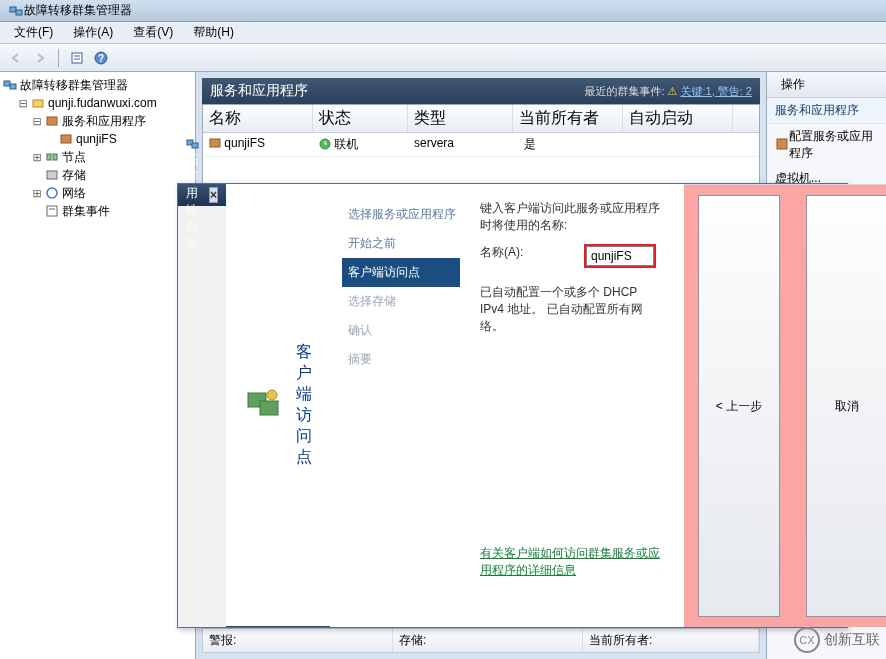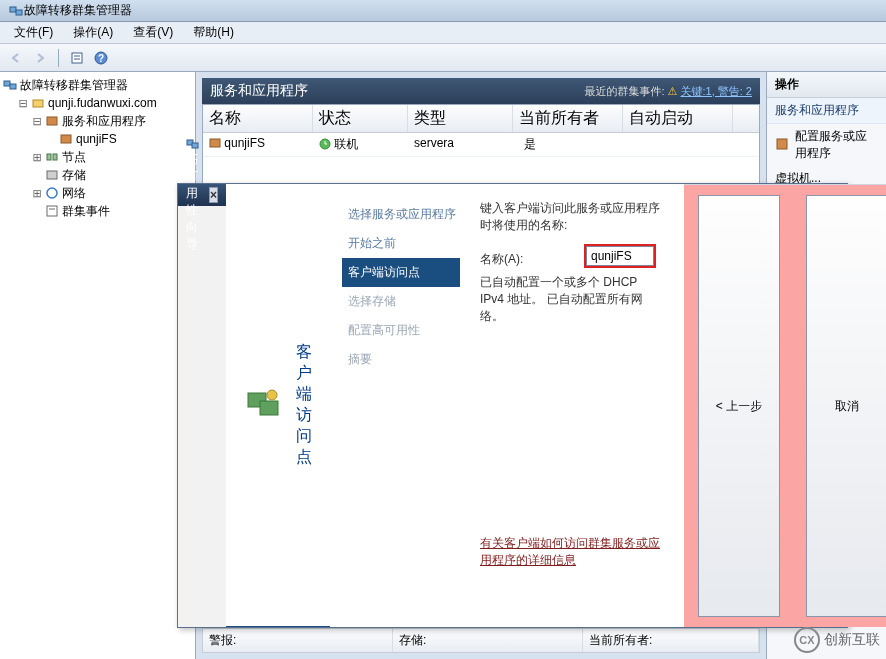--- a/index.html
+++ b/index.html
@@ -81,23 +81,23 @@
 .grid-row div{padding:3px 6px}
 .c1{width:110px}.c2{width:95px}.c3{width:105px}.c4{width:110px}.c5{width:110px}
 .lower-hdr{display:flex;background:linear-gradient(#fdfdfe,#e8edf3);border:1px solid #c6cdd8;margin-top:2px}
 .lower-hdr div{padding:3px 6px;border-right:1px solid #d8dde6}
 .right-pane{
   width:120px;
   background:#f5f7fa;
   border-left:1px solid #9aaabf;
   overflow:hidden;
 }
-.right-hdr{background:linear-gradient(#f4f8fc,#e2e8f0);padding:4px 8px;border-bottom:1px solid #c6cdd8;font-weight:700}
+.right-hdr{background:linear-gradient(#f4f8fc,#e2e8f0);padding:4px 14px;border-bottom:1px solid #c6cdd8;font-weight:400}
 .right-sub{background:#edf4fb;padding:4px 8px;color:#1a3a6a;border-bottom:1px solid #dde6f1}
-.right-itm{display:flex;align-items:center;padding:4px 8px;gap:6px}
+.right-itm{display:flex;align-items:center;padding:4px 8px;}
 
 
 .wizard{
   position:absolute;
   left:177px; top:183px;
   width:671px; height:445px;
   background:#f2f2f2;
   border:1px solid #5a6f8c;
   box-shadow:2px 2px 6px rgba(0,0,0,.25);
   display:flex;flex-direction:row;
@@ -116,44 +116,44 @@
   display:flex;align-items:center;gap:12px;
 }
 .wiz-hdr-txt{font-size:16px;color:#003a88}
 .wiz-body{flex:1;display:flex;background:#fff}
 .wiz-nav{width:130px;background:#fff;padding:16px 0 0 14px;font-size:12px}
 .wiz-nav-item{padding:6px 4px;color:#5b7aa0;cursor:default}
 .wiz-nav-item.done{color:#5b7aa0}
 .wiz-nav-item.on{background:#1a4d80;color:#fff;padding-left:6px;margin-left:-2px}
 .wiz-nav-item.future{color:#9aa6b5}
 .wiz-content{flex:1;padding:16px 20px;font-size:12px;color:#333}
-.wiz-input-row{display:flex;align-items:flex-end;gap:8px;margin:10px 0 6px}
+.wiz-input-row{display:flex;align-items:flex-start;gap:8px;margin:10px 0 16px}
 .wiz-input{border:1px solid #7a8699;height:20px;padding:1px 4px;font-size:12px;width:355px;font-family:inherit}
 .red-box{border:2px solid #e02020;display:inline-block;padding:0}
-.wiz-link{color:#7f1d1d;text-decoration:underline}
+.wiz-link{color:#15803d;text-decoration:underline}
 .wiz-footer{
   border-top:1px solid #d0d6df;
   padding:10px 14px;
   display:flex;justify-content:flex-end;gap:8px;
   background:#fca5a5;
 }
 .btn{
   background:linear-gradient(#fefefe,#e6e9ee);
   border:1px solid #8a96a8;
   padding:3px 16px;
   font-size:12px;
   min-width:82px;
 }
 
 .watermark{
   position:absolute;right:6px;bottom:6px;
   display:flex;align-items:center;gap:4px;
   font-size:14px;color:#666;font-weight:500;
 }
-.wm-circ{width:26px;height:26px;border:2px solid #888;border-radius:50%;display:flex;align-items:center;justify-content:center;font-size:11px;font-weight:bold;color:#888}
+.wm-circ{width:26px;height:26px;border:2px solid #888;border-radius:50%;display:flex;align-items:center;justify-content:center;font-size:11px;font-weight:normal;color:#888}
 </style>
 </head>
 <body>
 
 <div class="window-title">
   <span class="tree-ic">
     <svg width="14" height="14">
         <rect x="1" y="3" width="6" height="5" fill="#6fa8dc" stroke="#2e5c8a"></rect>
         <rect x="7" y="6" width="6" height="5" fill="#6fa8dc" stroke="#2e5c8a"></rect>
       </svg>
@@ -358,21 +358,21 @@
         </svg>
     </span>
     <span class="wiz-hdr-txt">客户端访问点</span>
   </div>
   <div class="wiz-body">
     <div class="wiz-nav">
       <div class="wiz-nav-item done">选择服务或应用程序</div>
       <div class="wiz-nav-item done">开始之前</div>
       <div class="wiz-nav-item on">客户端访问点</div>
       <div class="wiz-nav-item future">选择存储</div>
-      <div class="wiz-nav-item future">配置高可用性</div>
+      <div class="wiz-nav-item future">确认</div>
       <div class="wiz-nav-item future">摘要</div>
     </div>
     <div class="wiz-content">
       <div>键入客户端访问此服务或应用程序时将使用的名称:</div>
       <div class="wiz-input-row">
         <span style="width:96px">名称(A):</span>
         <span class="red-box">
           <input class="wiz-input" style="width: 68px; border: 1px solid rgb(122, 134, 153);" value="qunjiFS">
         </span>
         <span style="flex:1;border-bottom:1px solid #aab4c2;height:20px;background:#fff"></span>

